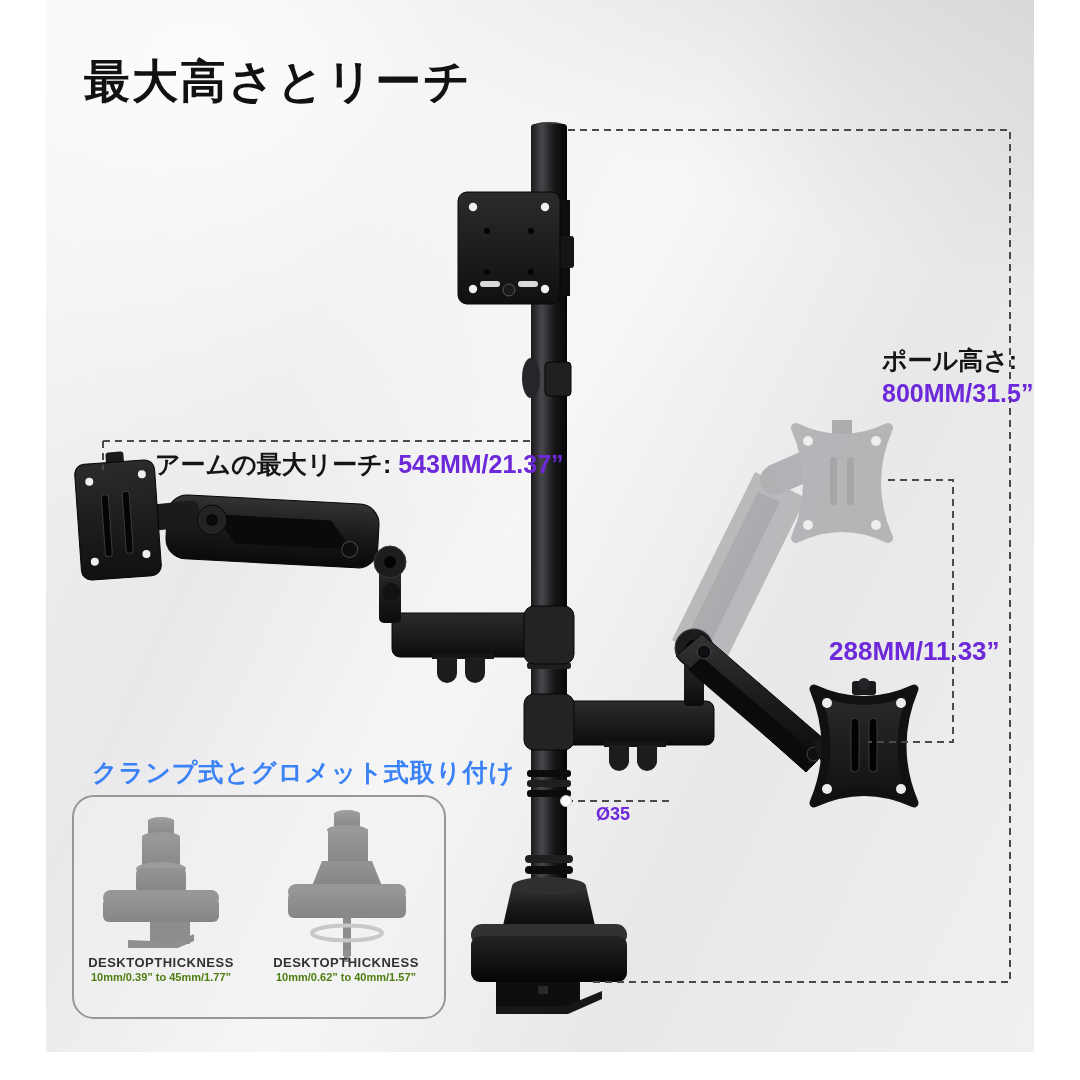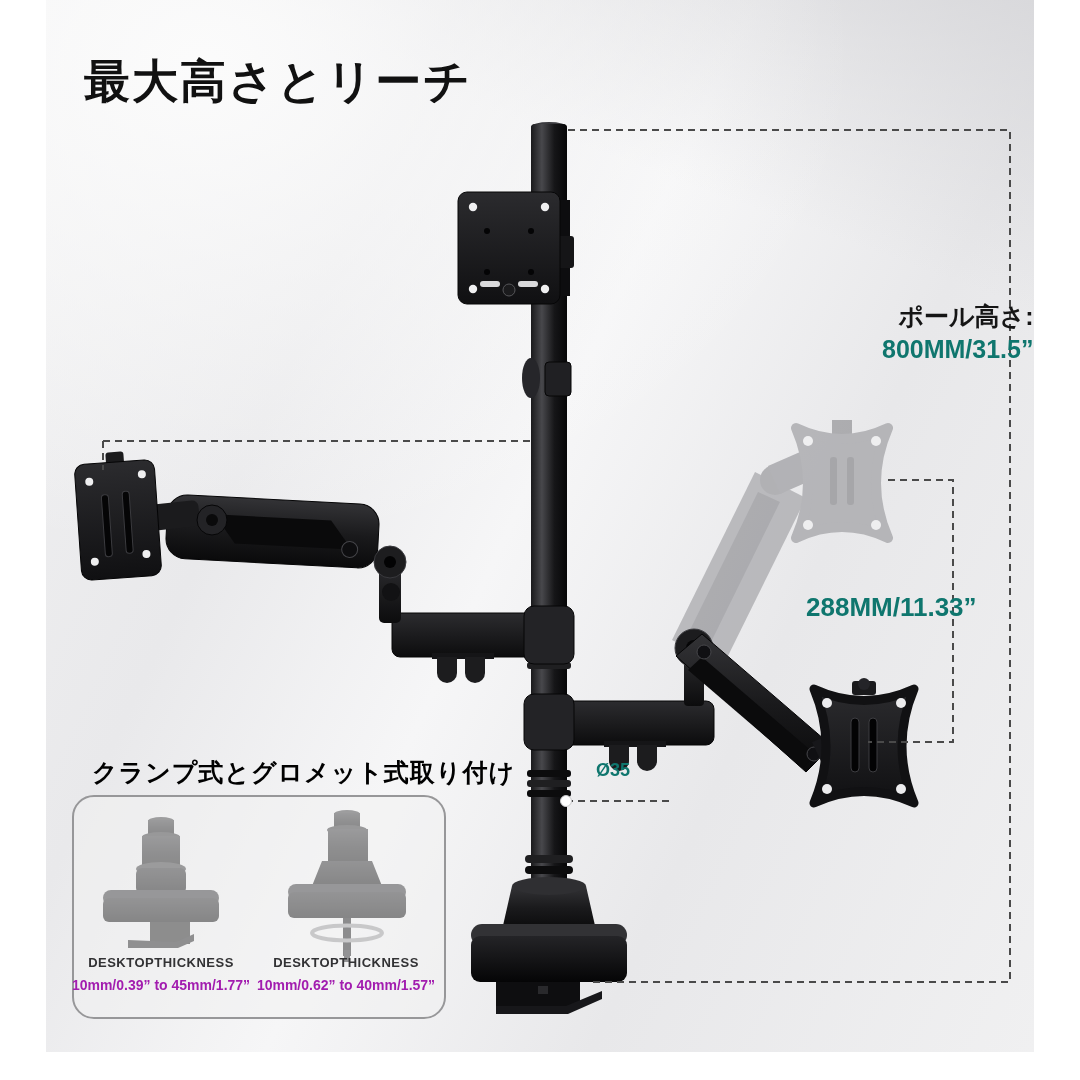--- a/index.html
+++ b/index.html
@@ -7,40 +7,40 @@
     position:relative;width:1080px;height:1080px;overflow:hidden;
     font-family:"Liberation Sans","DejaVu Sans",sans-serif;background:#ffffff;
   }
   .bg{
     position:absolute;left:46px;right:46px;top:0;bottom:28px;
     background:
       radial-gradient(120% 85% at 16% 6%, rgba(252,252,252,.95) 0%, rgba(252,252,252,0) 55%),
       linear-gradient(200deg, rgba(214,214,217,.85) 0%, rgba(214,214,217,0) 22%),
       linear-gradient(115deg,#f1f1f2 0%,#e9e9eb 28%,#f6f6f7 48%,#e8e8ea 70%,#f0f0f1 100%);
   }
-  .abs{position:absolute;text-align:right;}
+  .abs{position:absolute;}
   .title{
     left:84px;top:56px;font-size:46px;font-weight:900;color:#111;
     letter-spacing:2px;line-height:1.1;
   }
-  .ann{font-weight:bold;white-space:nowrap;}
+  .ann{font-weight:bold;white-space:nowrap;margin-top:44px;}
   .ann .lbl{color:#151515;}
-  .ann .val{color:#0f766e;}
+  .ann .val{color:#6d28d9;}
   .arm-reach{left:155px;top:404px;font-size:25px;}
   .pole-h{left:882px;top:300px;font-size:25px;line-height:1.32;}
-  .lift{left:806px;top:592px;font-size:26px;}
+  .lift{left:829px;top:592px;font-size:26px;}
   .dia{left:596px;top:760px;font-size:18px;}
-  .mount-title{left:92px;top:756px;font-size:25px;font-weight:800;color:#000000;letter-spacing:1px;}
+  .mount-title{left:92px;top:756px;font-size:25px;font-weight:800;color:#3b82f6;letter-spacing:1px;}
   .mount-box{
     left:72px;top:795px;width:374px;height:224px;border:2.5px solid #979799;
     border-radius:22px;background:rgba(240,240,241,.55);box-sizing:border-box;
   }
   .thick{width:250px;text-align:center;font-weight:bold;}
   .thick .l1{font-size:13px;color:#323234;letter-spacing:.5px;}
-  .thick .l2{font-size:14px;color:#a21caf;margin-top:7px;}
+  .thick .l2{font-size:11px;color:#4d7c0f;margin-top:1px;}
   .thick-left{left:36px;top:955px;}
   .thick-right{left:221px;top:955px;}
   svg{position:absolute;left:0;top:0;}
 </style>
 </head>
 <body>
 
 <div class="canvas">
   <div class="bg abs"></div>
 
@@ -225,20 +225,23 @@
       <rect x="288" y="884" width="118" height="16" rx="8" fill="#2c2c2f"></rect>
       <rect x="288" y="892" width="118" height="26" rx="6" fill="url(#baseG)"></rect>
       <rect x="343" y="918" width="8" height="38" fill="#121214"></rect>
       <ellipse cx="347" cy="933" rx="35" ry="7.5" fill="none" stroke="#97979a" stroke-width="4"></ellipse>
       <rect x="344" y="950" width="6" height="12" fill="#232326"></rect>
     </g>
   </svg>
 
   <div class="abs title">最大高さとリーチ</div>
 
+  <div class="abs ann arm-reach">
+    <span class="lbl">アームの最大リーチ: </span><span class="val">543MM/21.37”</span>
+  </div>
 
   <div class="abs ann pole-h">
     <div class="lbl">ポール高さ:</div>
     <div class="val">800MM/31.5”</div>
   </div>
 
   <div class="abs ann lift">
     <span class="val">288MM/11.33”</span>
   </div>
 

